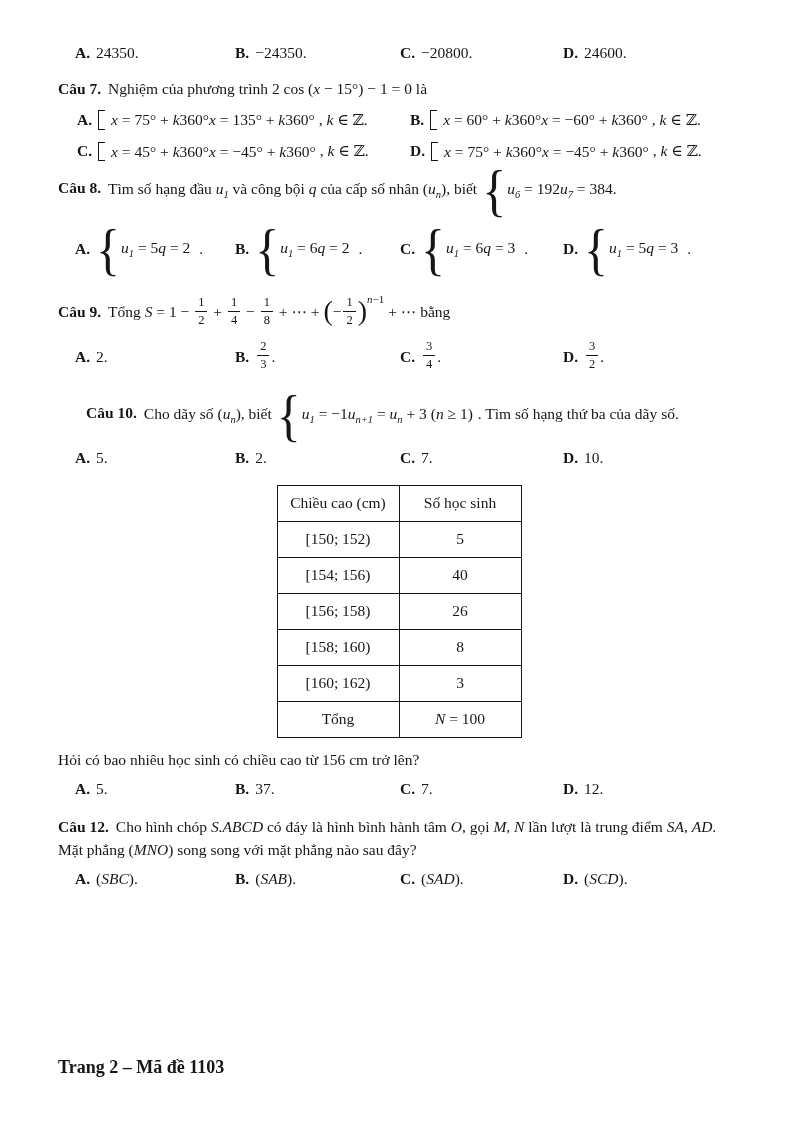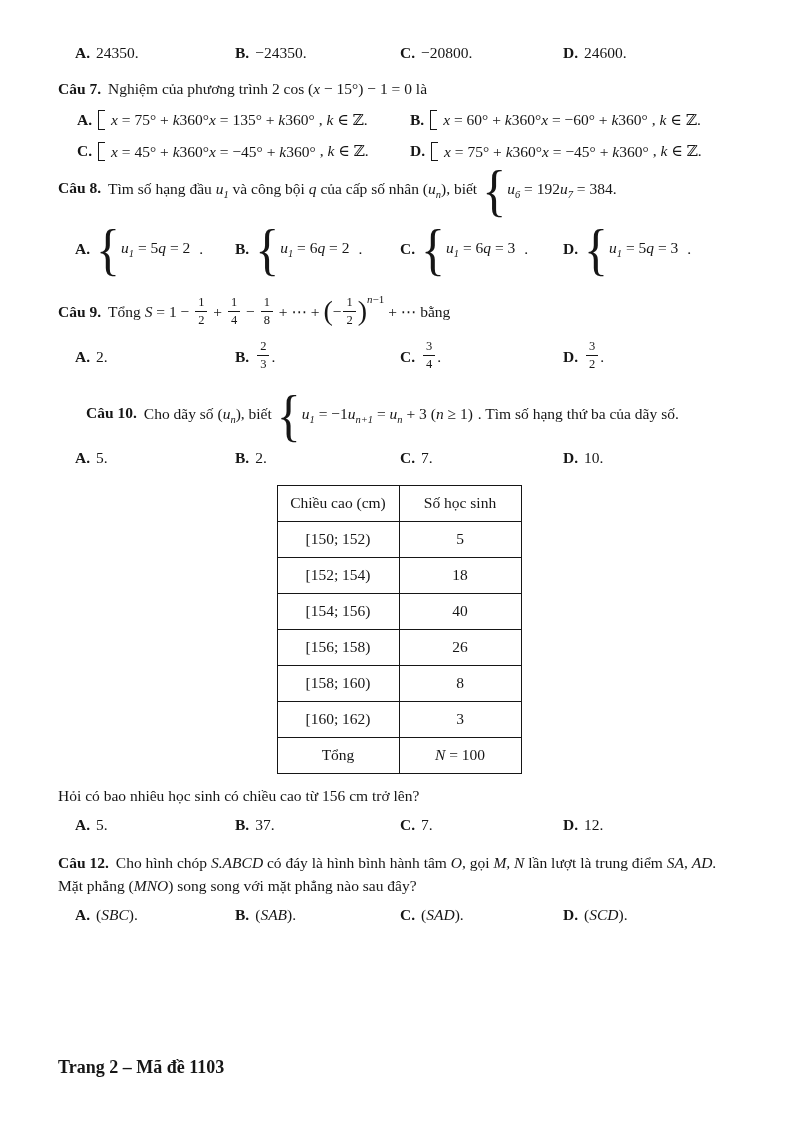--- a/index.html
+++ b/index.html
@@ -234,24 +234,20 @@
     <tbody>
       <tr>
           <td>Chiều cao (cm)</td>
           <td>Số học sinh</td>
         </tr>
       <tr>
           <td>[150; 152)</td>
           <td>5</td>
         </tr>
       <tr>
-          <td>[152; 154)</td>
-          <td>18</td>
-        </tr>
-      <tr>
           <td>[154; 156)</td>
           <td>40</td>
         </tr>
       <tr>
           <td>[156; 158)</td>
           <td>26</td>
         </tr>
       <tr>
           <td>[158; 160)</td>
           <td>8</td>

